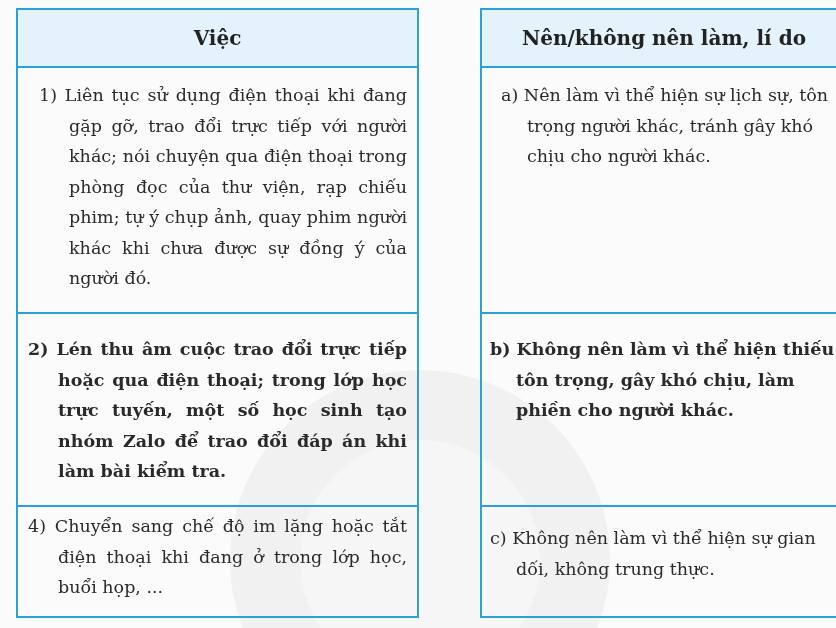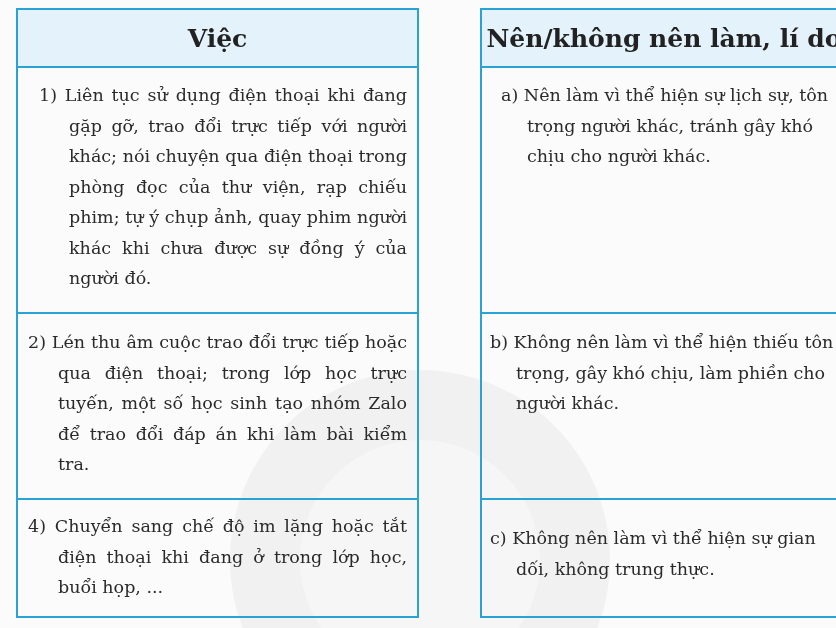--- a/index.html
+++ b/index.html
@@ -22,24 +22,24 @@
     border:2.5px solid #29a3d4;
     box-sizing:border-box;
   }
   .tbl.left { left:16px; width:403px; height:610px; }
   .tbl.right { left:480px; width:368px; height:610px; }
   .cell { position:absolute; left:0; right:0; box-sizing:border-box; }
   .hdr {
     top:0; height:58px; background:#e3f2fb;
     border-bottom:2.5px solid #29a3d4;
     display:flex; align-items:center; justify-content:center;
-    font-weight:bold; font-size:25px; color:#222;
+    font-weight:bold; font-size:20px; color:#222;
   }
   .r1 { top:58px; height:246px; border-bottom:2.5px solid #29a3d4;padding-left:11px; }
-  .r2 { top:305px; height:185px; border-bottom:2.5px solid #29a3d4; }
+  .r2 { top:312px; height:185px; border-bottom:2.5px solid #29a3d4;font-weight:bold; }
   .r3 { top:489px; bottom:0; }
   .txt {
     font-size:17.5px; line-height:30.5px;
     padding-top:12px; padding-right:10px;
   }
   .left .txt { padding-left:40px; text-indent:-30px; text-align:justify; }
   .right .txt { padding-left:34px; text-indent:-26px; }
   .right .r1 .txt, .right .r2 .txt { padding-top:12px; }
   .right .r3 .txt { padding-top:24px; }
 </style>

